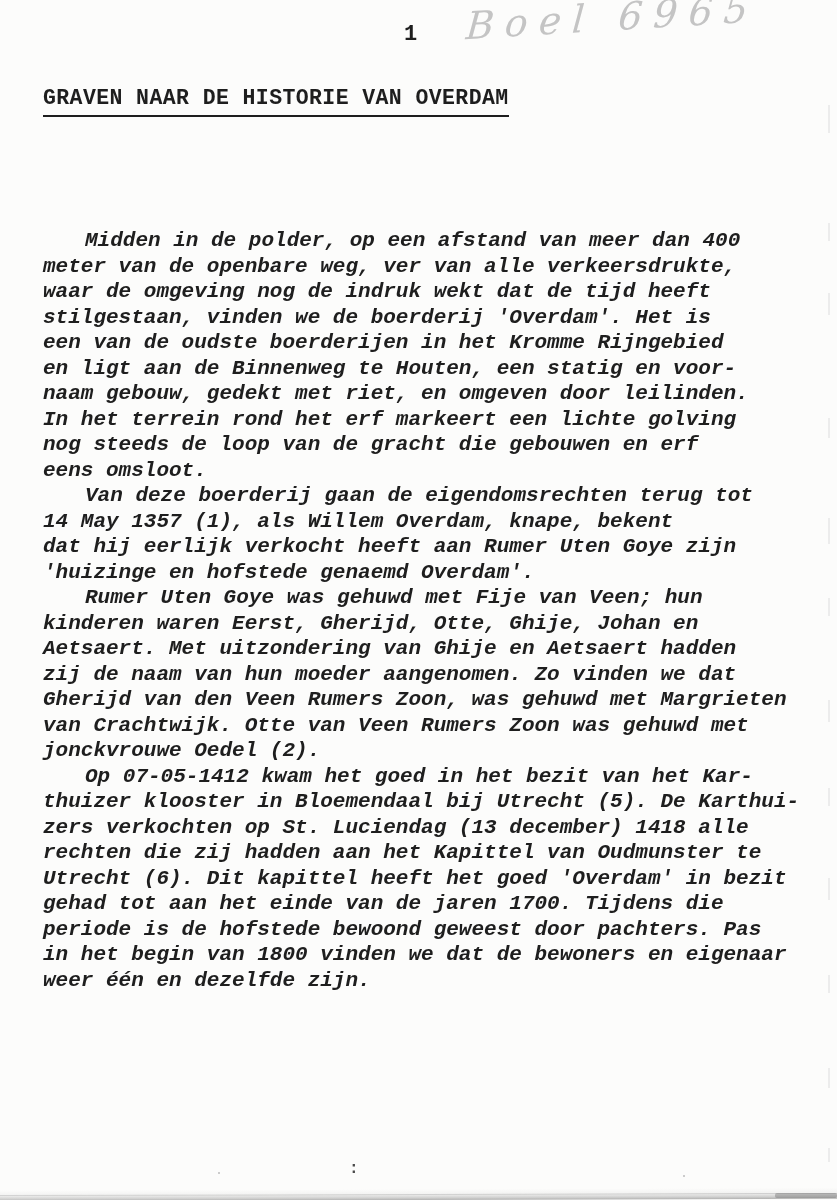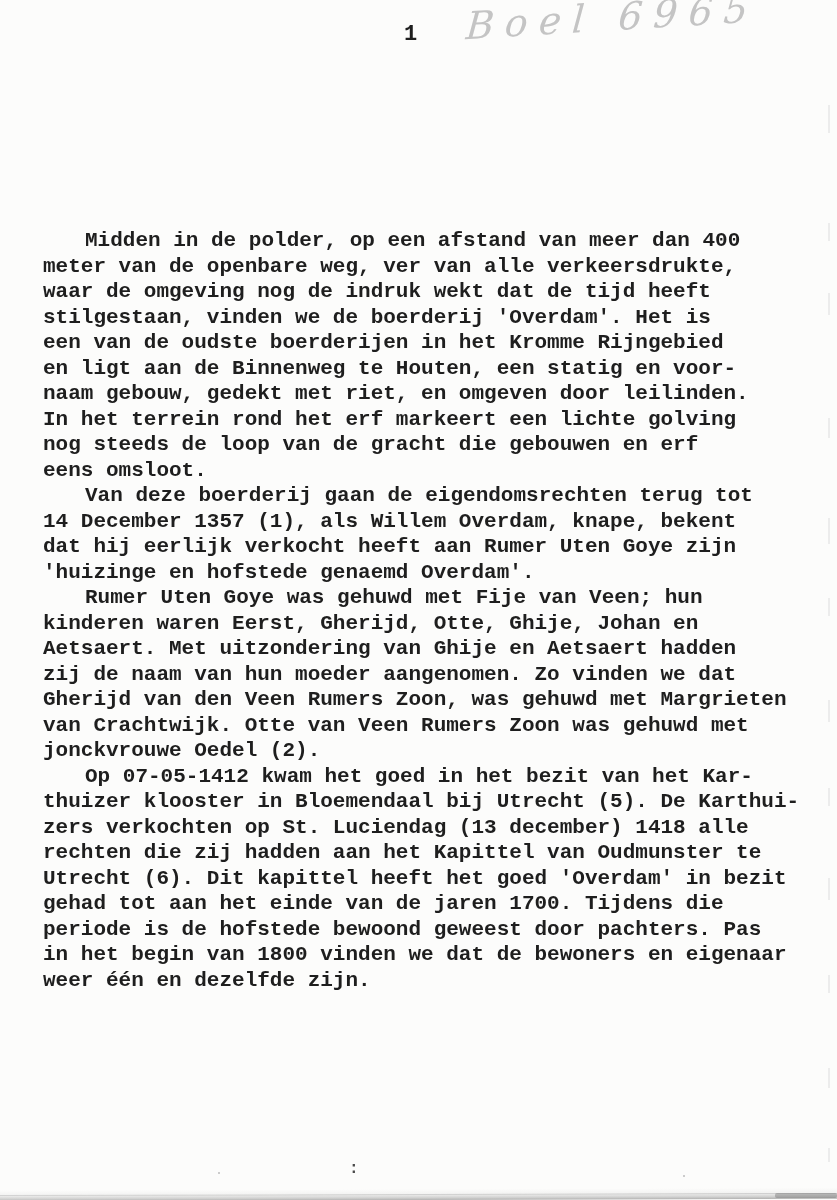--- a/index.html
+++ b/index.html
@@ -54,20 +54,21 @@
     padding-bottom: 5px;
     border-bottom: 2.5px solid var(--ink, #1e1e1e);
   }
   .body-text {
     position: absolute;
     left: 43px;
     top: 228px;
     width: 764px;
     font-size: 21px;
     line-height: 25.5px;
+    font-style: italic;
   }
   .body-text p {
     margin: 0;
     white-space: pre-line;
     text-indent: 42px;
   }
   .footer-mark {
     position: absolute;
     left: 349px;
     top: 1160px;
@@ -122,34 +123,37 @@
 </style>
 </head>
 <body>
 
 <div class="page">
 
   <div class="page-number">1</div>
 
   <div class="handwritten">Boel 6965</div>
 
+  <h1 class="title">
+    <span class="title-text">GRAVEN NAAR DE HISTORIE VAN OVERDAM</span>
+  </h1>
 
   <div class="body-text">
     <p>Midden in de polder, op een afstand van meer dan 400
 meter van de openbare weg, ver van alle verkeersdrukte,
 waar de omgeving nog de indruk wekt dat de tijd heeft
 stilgestaan, vinden we de boerderij 'Overdam'. Het is
 een van de oudste boerderijen in het Kromme Rijngebied
 en ligt aan de Binnenweg te Houten, een statig en voor-
 naam gebouw, gedekt met riet, en omgeven door leilinden.
 In het terrein rond het erf markeert een lichte golving
 nog steeds de loop van de gracht die gebouwen en erf
 eens omsloot.</p>
     <p>Van deze boerderij gaan de eigendomsrechten terug tot
-14 December 1357 (1), als Willem Overdam, knape, bekent
+14 May 1357 (1), als Willem Overdam, knape, bekent
 dat hij eerlijk verkocht heeft aan Rumer Uten Goye zijn
 'huizinge en hofstede genaemd Overdam'.</p>
     <p>Rumer Uten Goye was gehuwd met Fije van Veen; hun
 kinderen waren Eerst, Gherijd, Otte, Ghije, Johan en
 Aetsaert. Met uitzondering van Ghije en Aetsaert hadden
 zij de naam van hun moeder aangenomen. Zo vinden we dat
 Gherijd van den Veen Rumers Zoon, was gehuwd met Margrieten
 van Crachtwijk. Otte van Veen Rumers Zoon was gehuwd met
 jonckvrouwe Oedel (2).</p>
     <p>Op 07-05-1412 kwam het goed in het bezit van het Kar-

